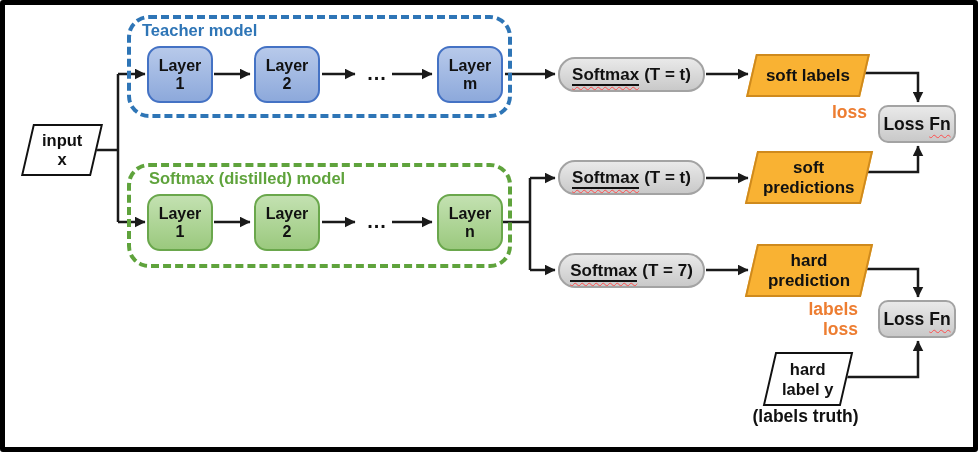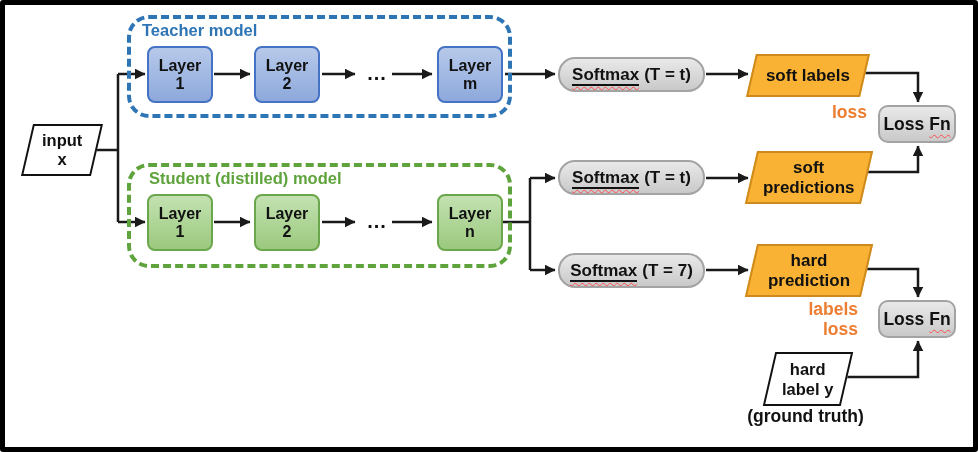--- a/index.html
+++ b/index.html
@@ -20,21 +20,21 @@
     background:transparent; z-index:2;
   }
   .group.teacher { left:127px; top:15px; width:385px; height:103px; border-color:#2E75B6; }
   .group.student { left:127px; top:163px; width:385px; height:105px; border-color:#5FA33C; }
   .group-title { position:absolute; font-size:16.5px; z-index:3; white-space:nowrap; }
   .group-title.teacher { left:142px; top:21px; color:#2E75B6; }
   .group-title.student { left:149px; top:169px; color:#5FA33C; }
 
   
   .layer {
-    position:absolute; width:66px; height:57px; border-radius:8px; z-index:4;
+    position:absolute; width:66px; height:57px; border-radius:13px; z-index:4;
     display:flex; flex-direction:column; align-items:center; justify-content:center;
     font-size:16px; line-height:18px; box-sizing:border-box; text-align:center;
   }
   .layer.blue  { background:linear-gradient(180deg,#b7c9ea,#8da9db); border:2px solid #4472C4; }
   .layer.green { background:linear-gradient(180deg,#c3e1b1,#9bc97e); border:2px solid #6AA74C; }
   .t-row { top:46px; } .s-row { top:194px; }
   .lx1 { left:147px; } .lx2 { left:254px; } .lx3 { left:437px; }
 
   .dots { position:absolute; width:34px; height:22px; line-height:20px; text-align:center;
           font-size:20px; letter-spacing:1px; z-index:4; }
@@ -143,21 +143,21 @@
     <span>Layer</span>
     <span>2</span>
   </div>
   <div class="dots t">...</div>
   <div class="layer blue t-row lx3">
     <span>Layer</span>
     <span>m</span>
   </div>
 
   <div class="group student"></div>
-  <div class="group-title student">Student (distilled) model</div>
+  <div class="group-title student">Softmax (distilled) model</div>
   <div class="layer green s-row lx1">
     <span>Layer</span>
     <span>1</span>
   </div>
   <div class="layer green s-row lx2">
     <span>Layer</span>
     <span>2</span>
   </div>
   <div class="dots s">...</div>
   <div class="layer green s-row lx3">
@@ -210,16 +210,16 @@
     <span class="lf-w1">Loss</span>
       <span class="lf-w2">Fn</span>
   </div>
 
   <div class="pgram white pg-hardlabel">
     <div class="pgram-inner">
       <div>hard</div>
       <div>label y</div>
     </div>
   </div>
-  <div class="ground-truth">(ground truth)</div>
+  <div class="ground-truth">(labels truth)</div>
 
   <div class="frame"></div>
 </div>
 
 </body></html>

